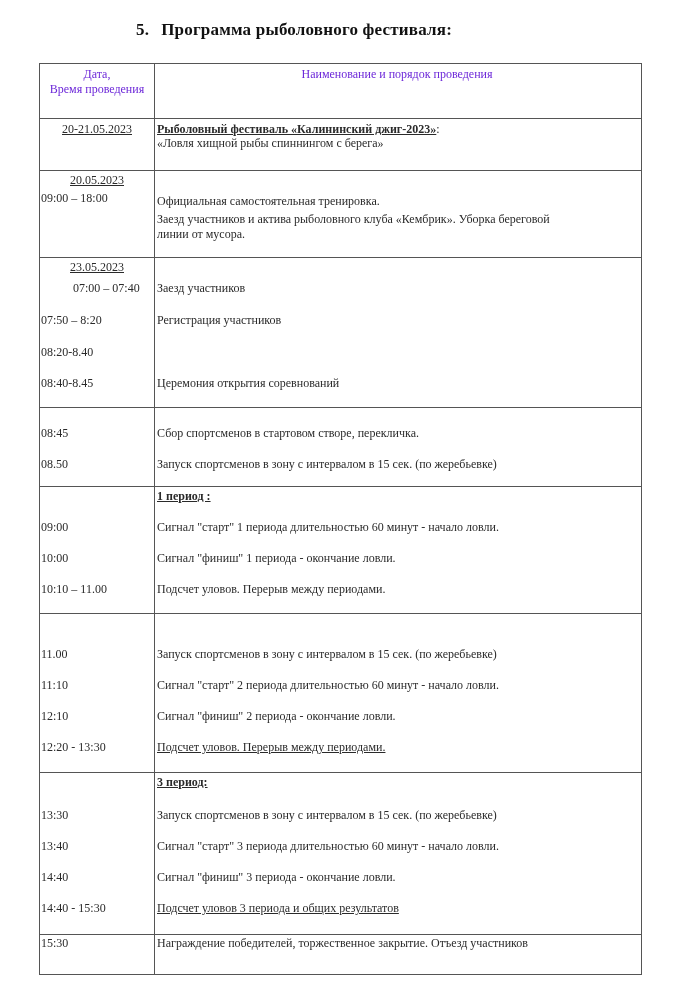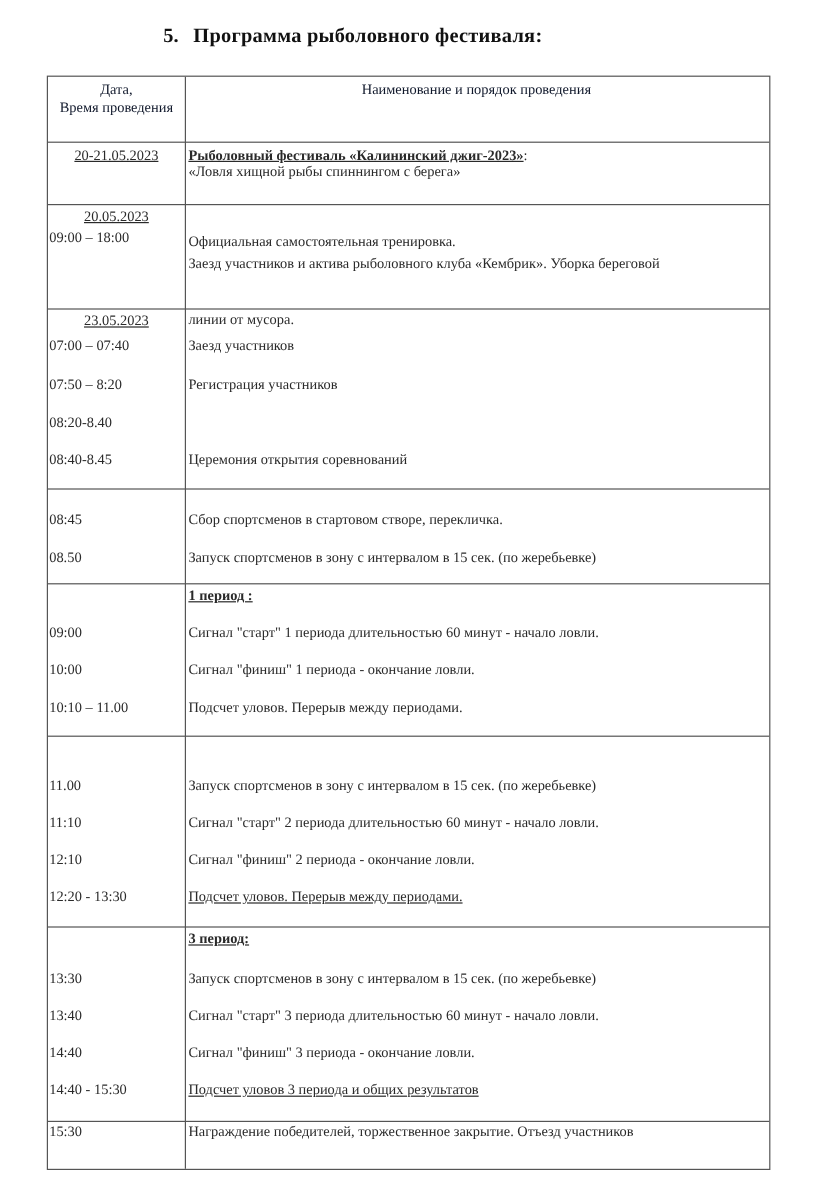--- a/index.html
+++ b/index.html
@@ -18,21 +18,21 @@
   }
   .row { position:absolute; left:0; right:0; border-top:1.5px solid #555; }
   .row.first { border-top:none; }
   .vline { position:absolute; left:114px; top:0; bottom:0; border-left:1.5px solid #555; }
   .cell { position:absolute; font-size:12px; line-height:14px; white-space:nowrap; }
   .c1 { left:1px; width:112px; }
   .c2 { left:117px; width:480px; }
   .center { text-align:center; }
   .u { text-decoration:underline; }
   .b { font-weight:bold; }
-  .hdr { color:#0f172a;text-align:center; }
+  .hdr { color:#6d28d9;text-align:center; }
 </style>
 </head>
 <body>
 
 <div class="title">
   <span class="num">5.</span><span>Программа рыболовного фестиваля:</span>
 </div>
 
 <div class="tbl">
   <div class="vline"></div>
@@ -47,26 +47,26 @@
     <div class="cell c1 center u" style="top:3px;">20-21.05.2023</div>
     <div class="cell c2" style="top:3px;"><span class="b u">Рыболовный фестиваль «Калининский джиг-2023»</span><span>:</span></div>
     <div class="cell c2" style="top:17px;">«Ловля хищной рыбы спиннингом с берега»</div>
   </div>
 
   <div class="row" style="top:106px;height:87px;">
     <div class="cell c1 center u" style="top:2px;">20.05.2023</div>
     <div class="cell c1" style="top:20px;">09:00 – 18:00</div>
     <div class="cell c2" style="top:23px;">Официальная самостоятельная тренировка.</div>
     <div class="cell c2" style="top:41px;">Заезд участников и  актива рыболовного клуба «Кембрик». Уборка береговой</div>
-    <div class="cell c2" style="top:56px;margin-top:32px;">линии от мусора.</div>
+    <div class="cell c2" style="top:56px;">линии от мусора.</div>
   </div>
 
   <div class="row" style="top:193px;height:150px;">
     <div class="cell c1 center u" style="top:2px;">23.05.2023</div>
-    <div class="cell c1" style="top:23px;">07:00 – 07:40</div>
+    <div class="cell c1" style="top:23px;padding-left:32px;">07:00 – 07:40</div>
     <div class="cell c2" style="top:23px;">Заезд участников</div>
     <div class="cell c1" style="top:55px;">07:50 – 8:20</div>
     <div class="cell c2" style="top:55px;">Регистрация участников</div>
     <div class="cell c1" style="top:87px;">08:20-8.40</div>
     <div class="cell c1" style="top:118px;">08:40-8.45</div>
     <div class="cell c2" style="top:118px;">Церемония открытия соревнований</div>
   </div>
 
   <div class="row" style="top:343px;height:79px;">
     <div class="cell c1" style="top:18px;">08:45</div>

